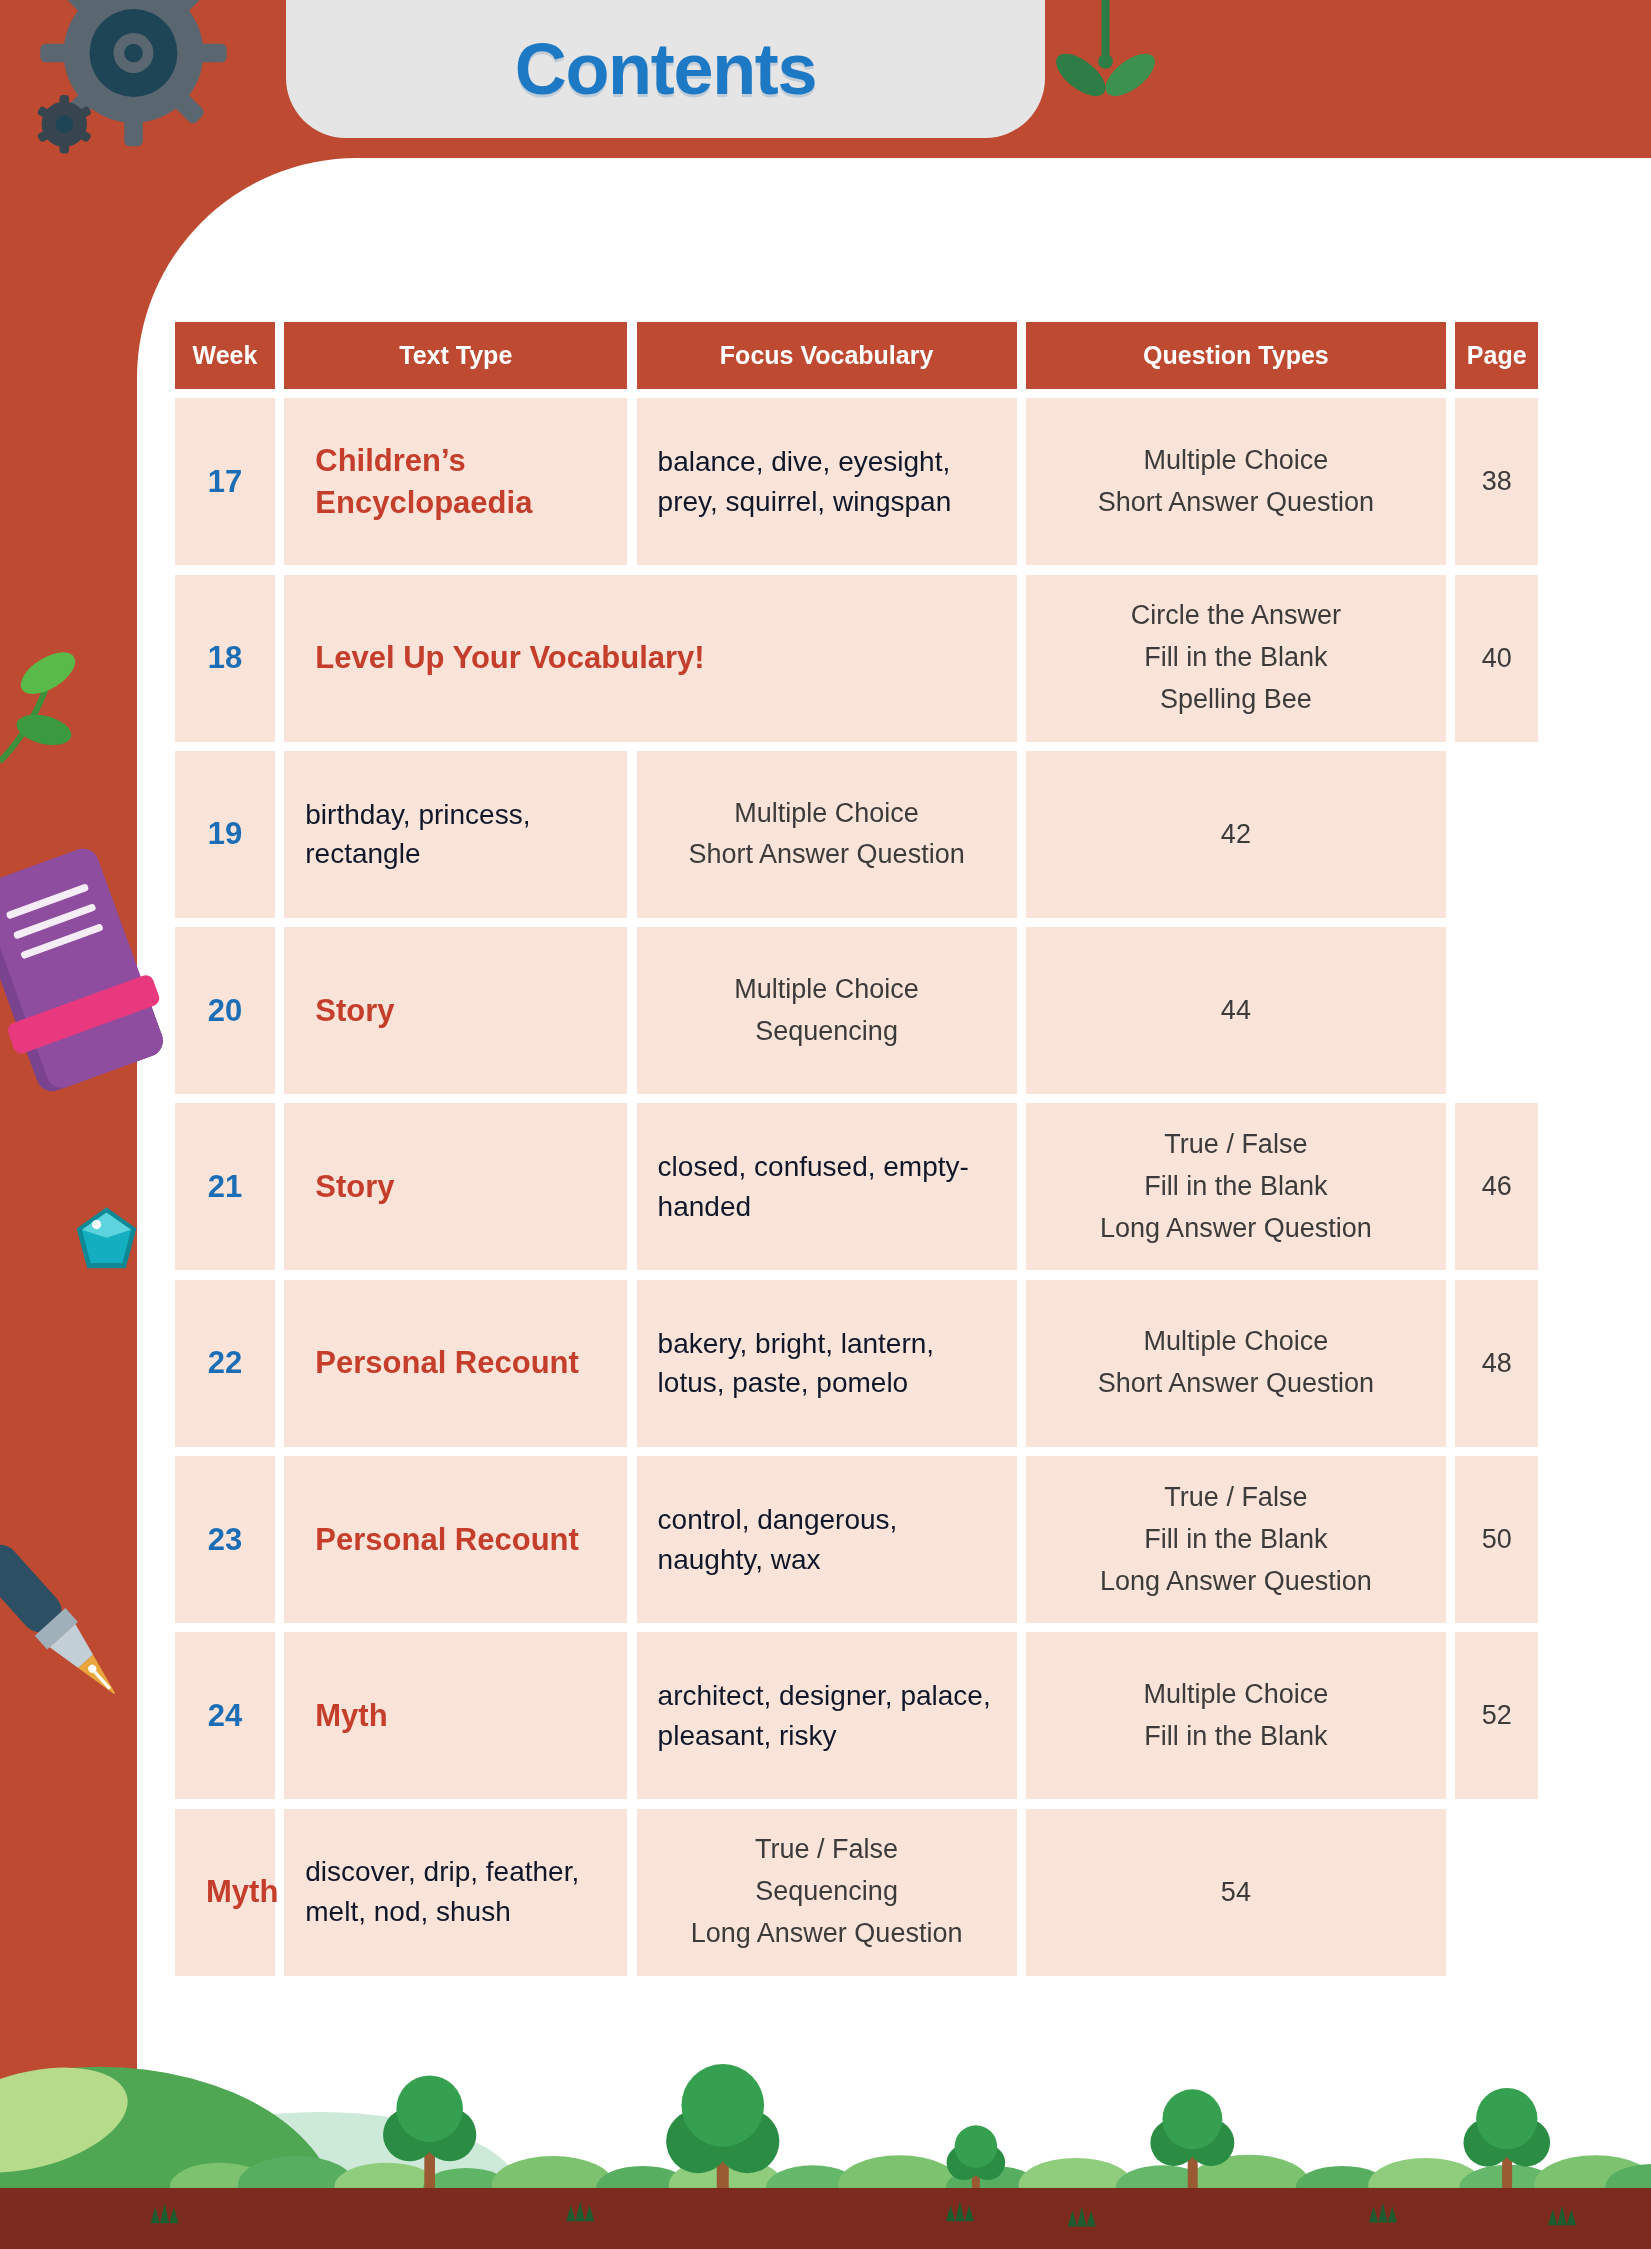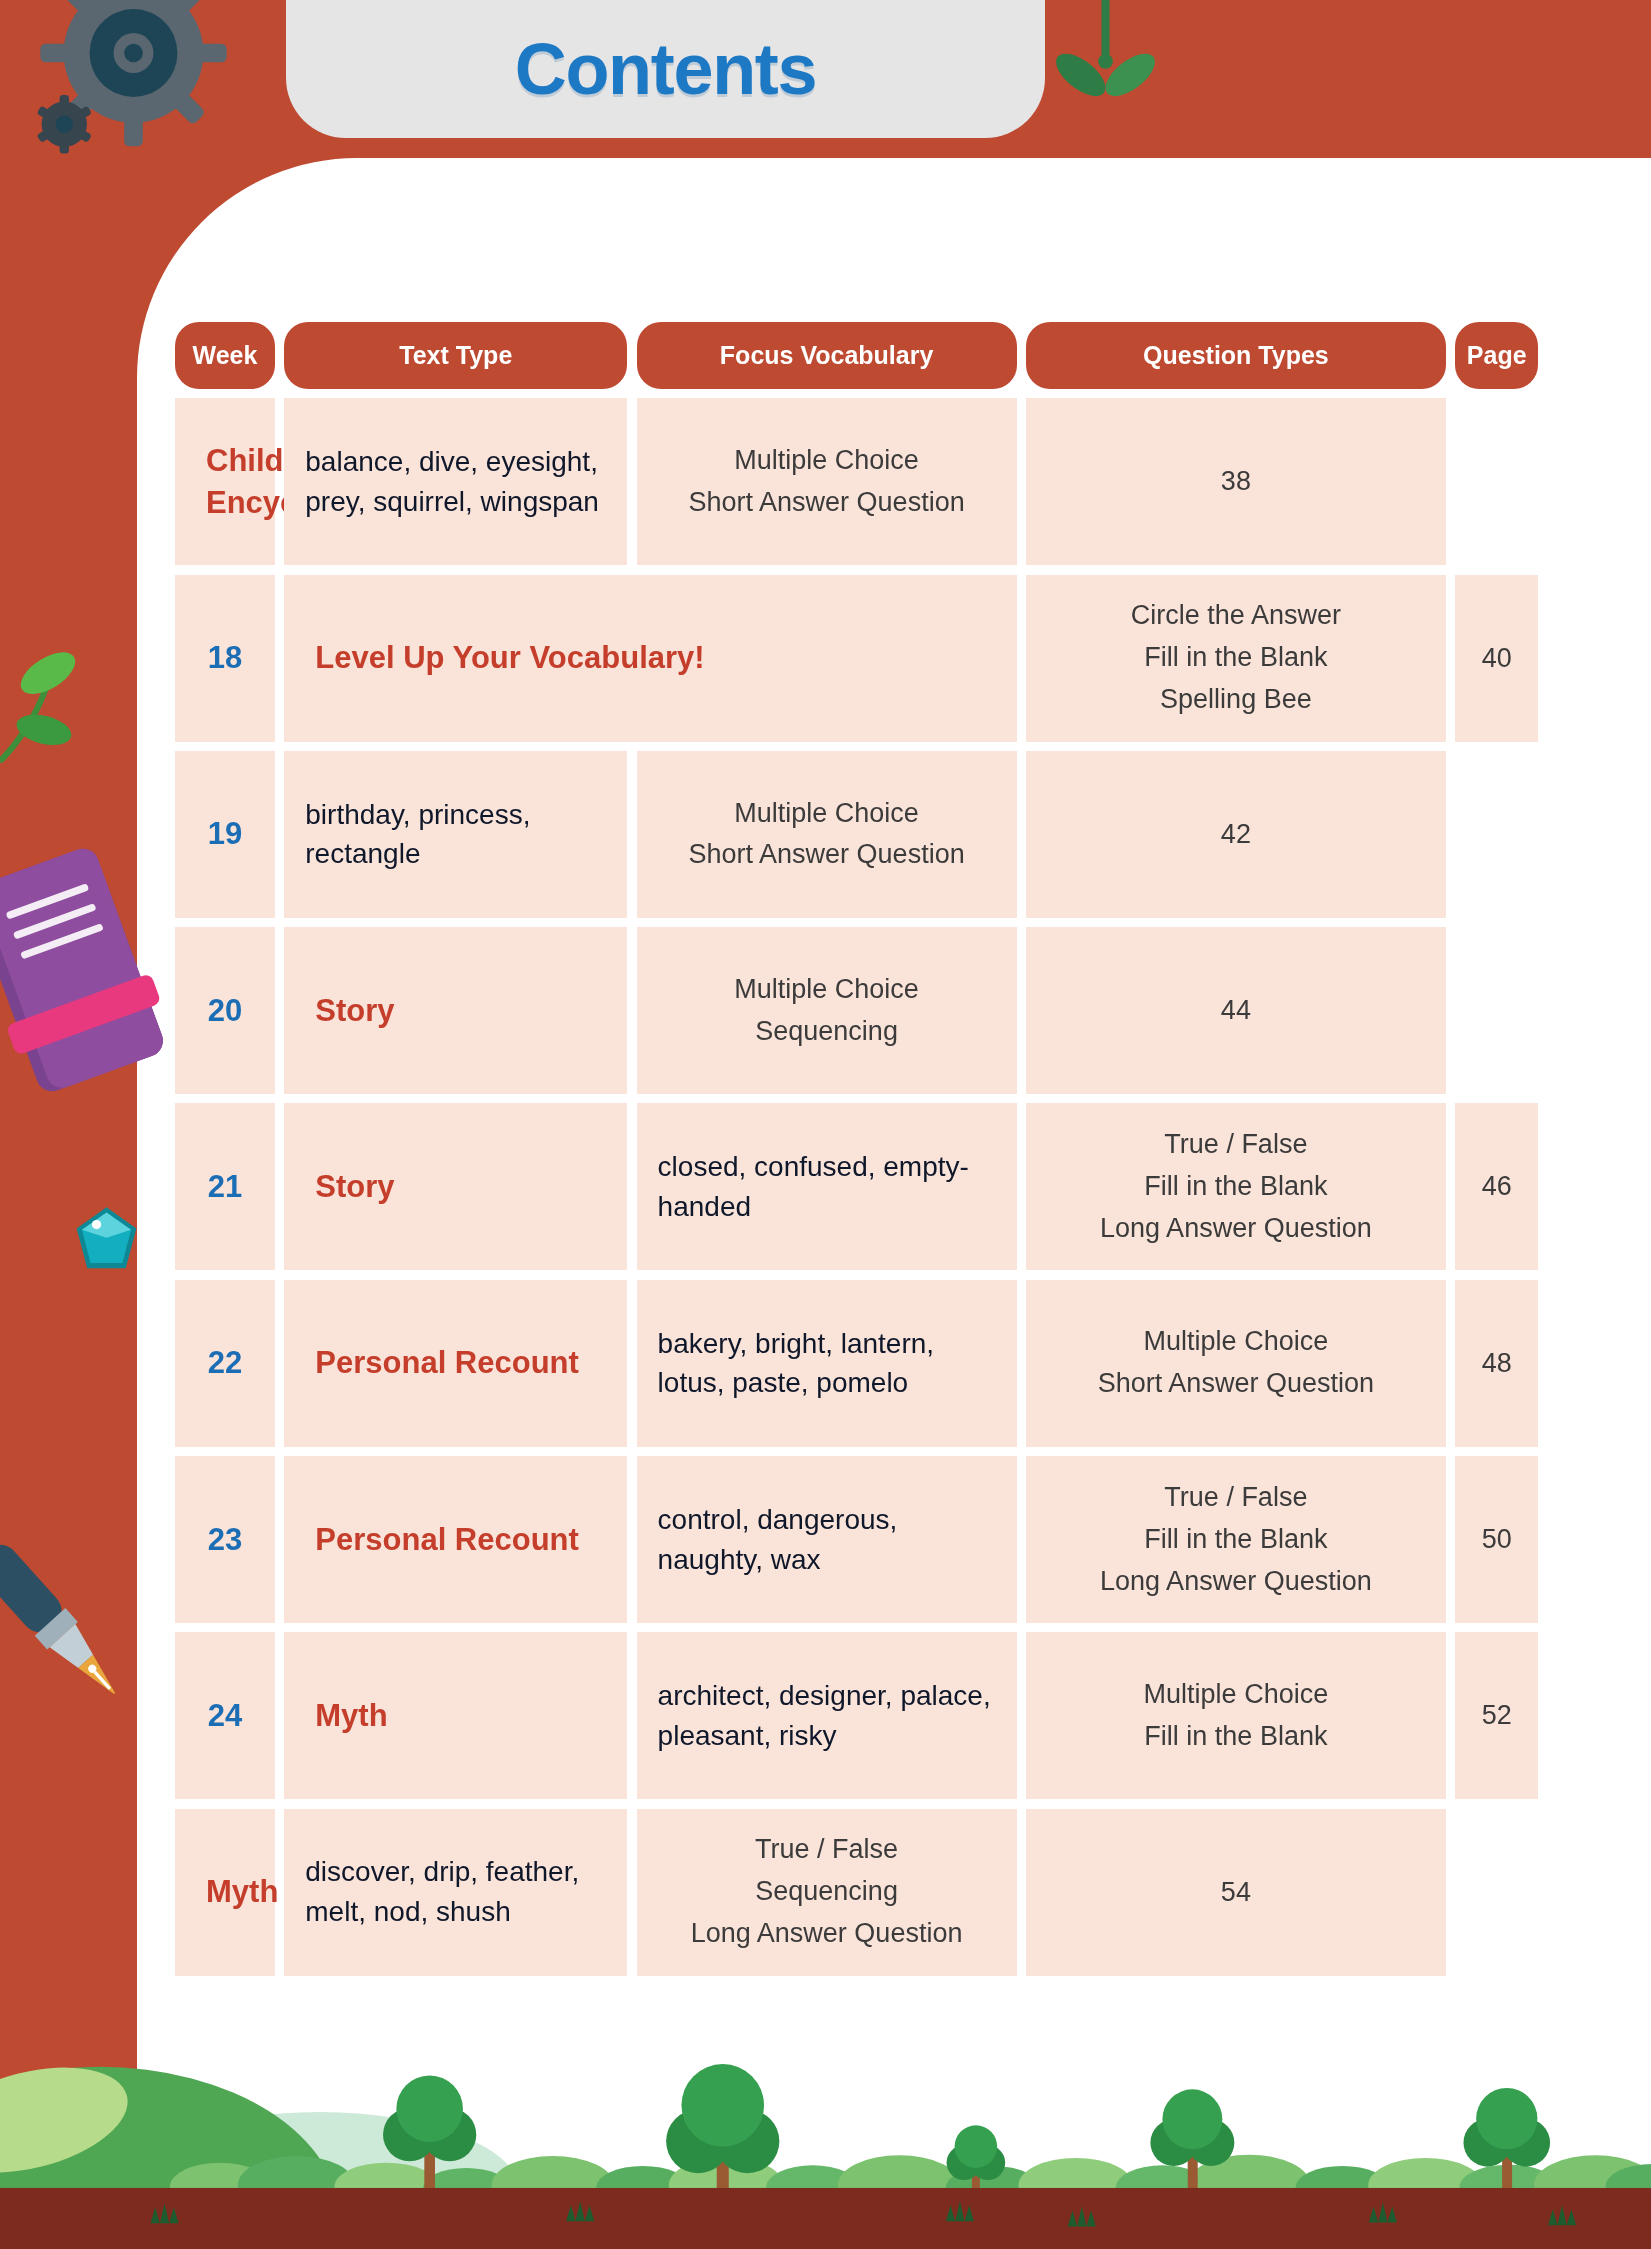--- a/index.html
+++ b/index.html
@@ -28,21 +28,21 @@
   
   .toc-table { position:absolute; left:175px; top:322px; width:1363px; }
   .trow {
     display:grid;
     grid-template-columns:100px 343px 380px 420px 83px;
     column-gap:9.3px;
     margin-bottom:9.3px;
   }
   .hcell {
     background:#BE4A31; color:#ffffff; font-weight:bold; font-size:25px;
-    min-height:67px; display:flex; align-items:center; justify-content:center;border-radius:24px;
+    min-height:67px; display:flex; align-items:center; justify-content:center;
   }
   .cell {
     background:#FAE3D8; min-height:167px;
     display:flex; flex-direction:column; justify-content:center;
   }
   .week-cell { align-items:center; color:#1B6EB5; font-weight:bold; font-size:31px; }
   .type-cell { padding:14.7px 13.3px 14.7px 31px; color:#C43E2B; font-weight:bold; font-size:31px; line-height:1.35; }
   .type-cell.merged { grid-column:2 / span 2; }
   .vocab-cell { padding:14.7px 21px; color:#0f172a; font-size:28px; line-height:1.42; }
   .q-cell { align-items:center; padding:10.7px 6.7px; text-align:center; }
@@ -132,20 +132,23 @@
 <div class="toc-table">
   <div class="trow">
     <div class="hcell">Week</div>
     <div class="hcell">Text Type</div>
     <div class="hcell">Focus Vocabulary</div>
     <div class="hcell">Question Types</div>
     <div class="hcell">Page</div>
   </div>
   <div id="table-body">
   <div class="trow">
+    <div class="cell week-cell">
+      <span>17</span>
+    </div>
     <div class="cell type-cell">
       <span>Children’s Encyclopaedia</span>
     </div>
     <div class="cell vocab-cell">
       <span>balance, dive, eyesight, prey, squirrel, wingspan</span>
     </div>
     <div class="cell q-cell">
           <div class="q-line">Multiple Choice</div>
           <div class="q-line">Short Answer Question</div>
         </div>

